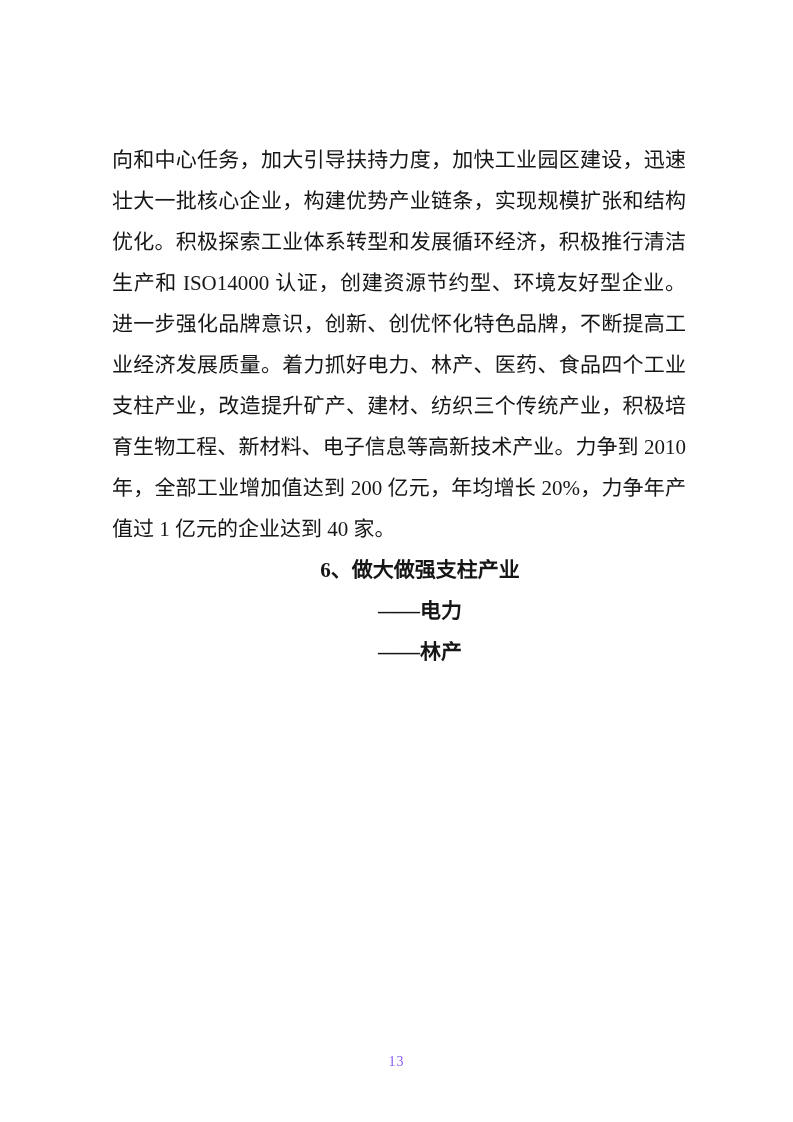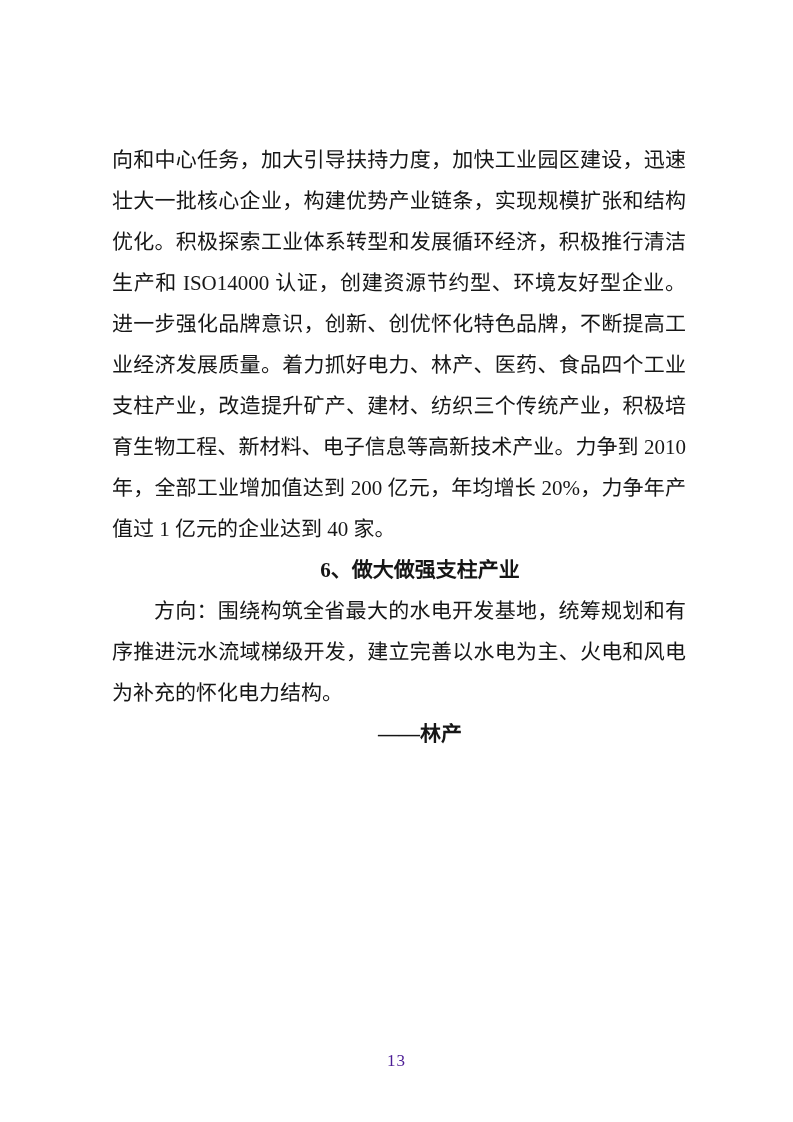--- a/index.html
+++ b/index.html
@@ -42,33 +42,33 @@
     word-break: normal;
   }
   .page-footer {
     position: absolute;
     left: 0;
     right: 0;
     top: 1036px;
     text-align: center;
   }
   .page-number {
-    font-size: 17px;
+    font-size: 14px;
     line-height: 18px;
-    color: #4c1d95;
+    color: #8b5cf6;
     letter-spacing: 1px;
   }
 </style>
 </head>
 <body>
 
 <div class="page">
   <div class="content">
     <p class="para">向和中心任务，加大引导扶持力度，加快工业园区建设，迅速壮大一批核心企业，构建优势产业链条，实现规模扩张和结构优化。积极探索工业体系转型和发展循环经济，积极推行清洁生产和 ISO14000 认证，创建资源节约型、环境友好型企业。进一步强化品牌意识，创新、创优怀化特色品牌，不断提高工业经济发展质量。着力抓好电力、林产、医药、食品四个工业支柱产业，改造提升矿产、建材、纺织三个传统产业，积极培育生物工程、新材料、电子信息等高新技术产业。力争到 2010 年，全部工业增加值达到 200 亿元，年均增长 20%，力争年产值过 1 亿元的企业达到 40 家。</p>
     <p class="para heading">6、做大做强支柱产业</p>
-    <p class="para first-line-indent">方向：围绕构筑全省最大的水电开发基地，统筹规划和有序推进沅水流域梯级开发，建立完善以水电为主、火电和风电为补充的怀化电力结构。</p>
+    <p class="para heading">——电力</p>
     <p class="para heading">——林产</p>
   </div>
 
   <div class="page-footer">
     <span class="page-number">13</span>
   </div>
 </div>
 
 </body></html>

